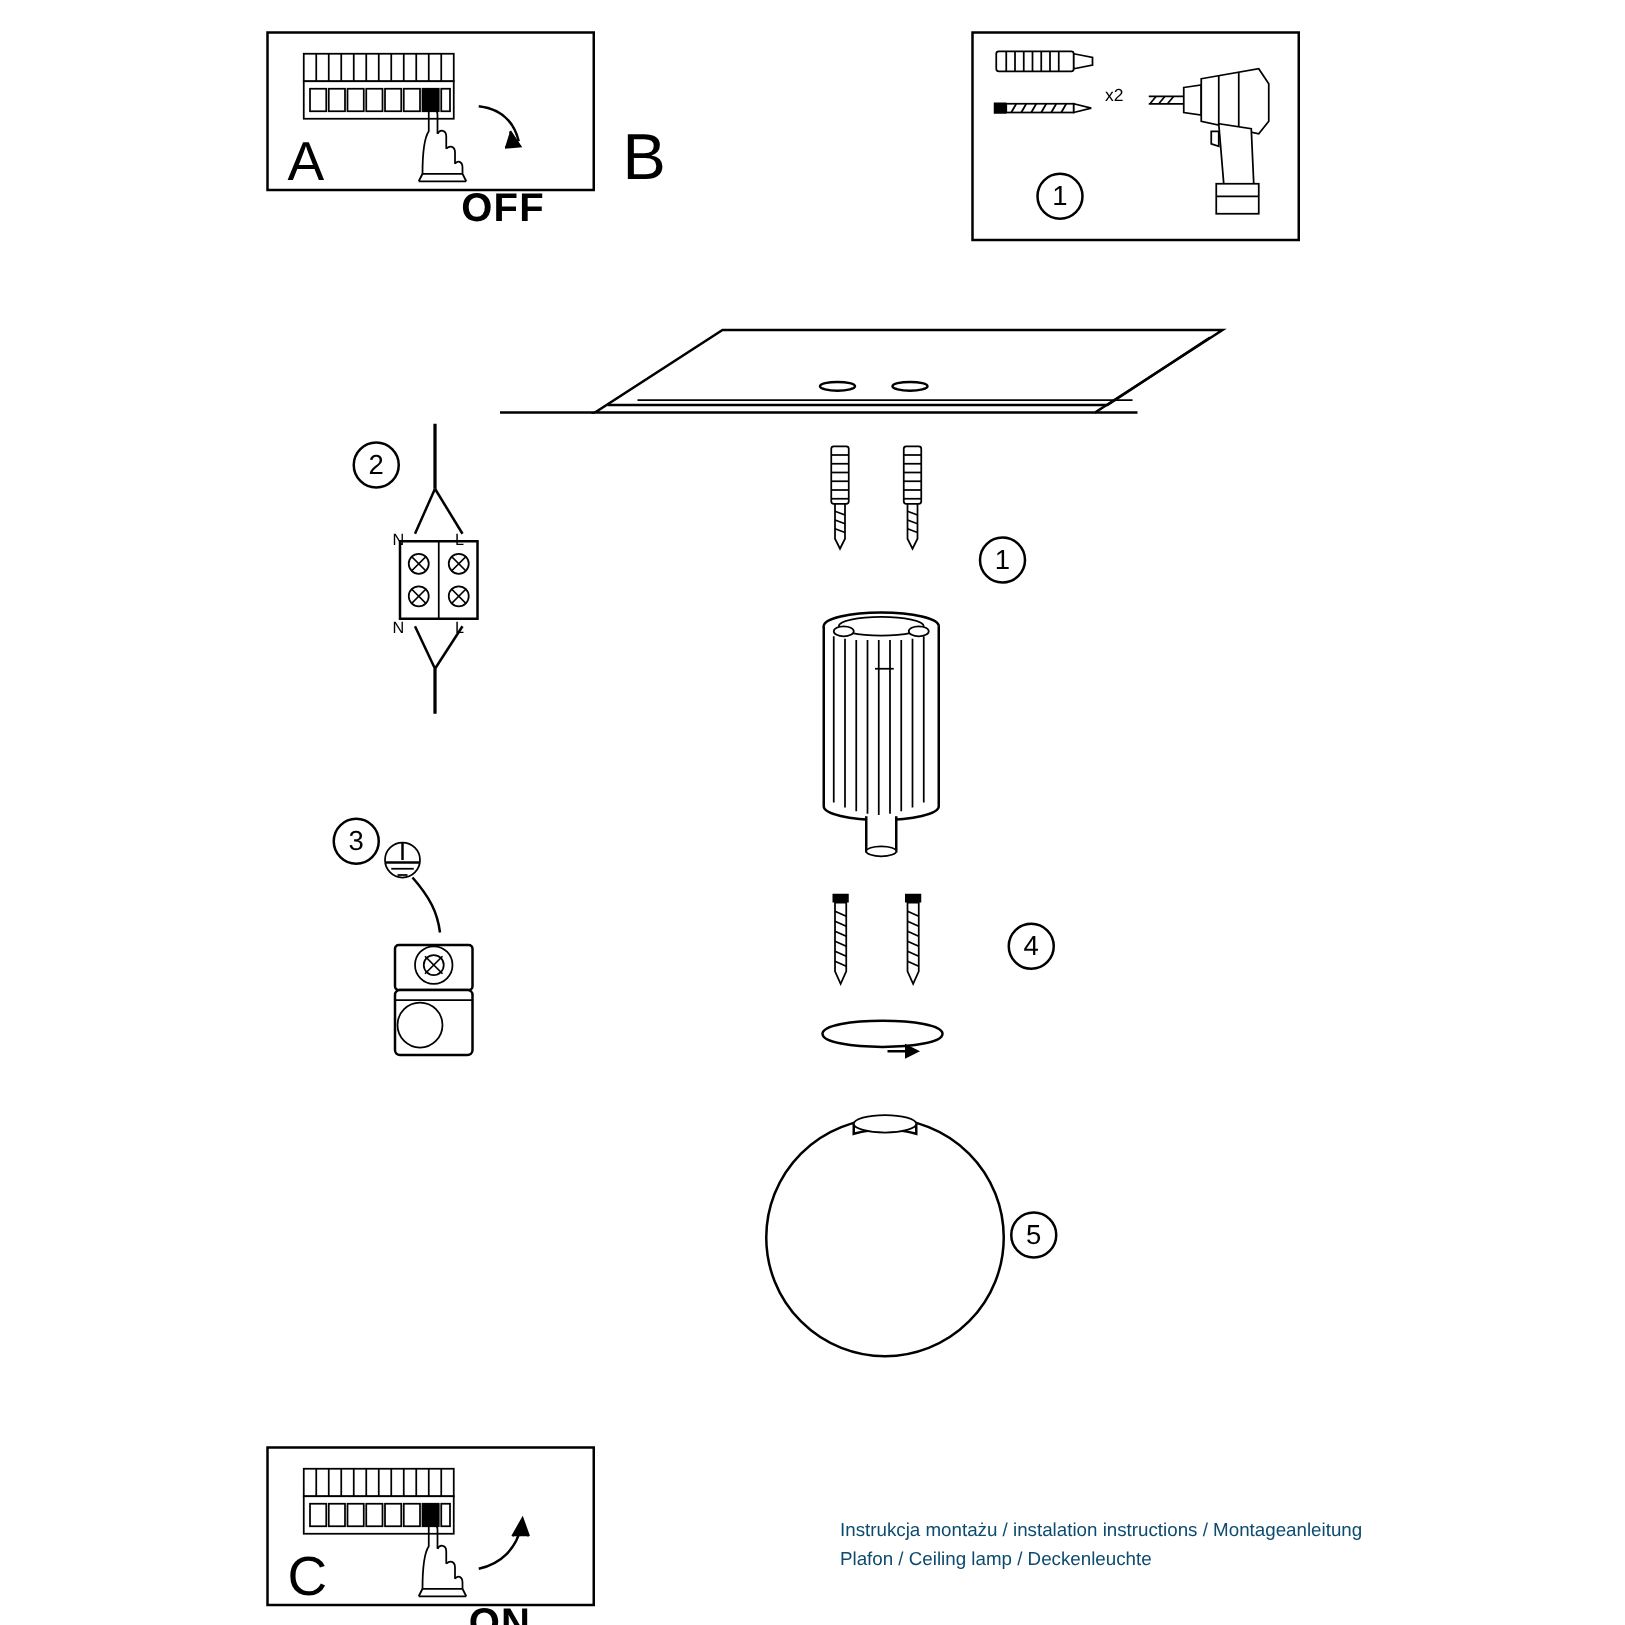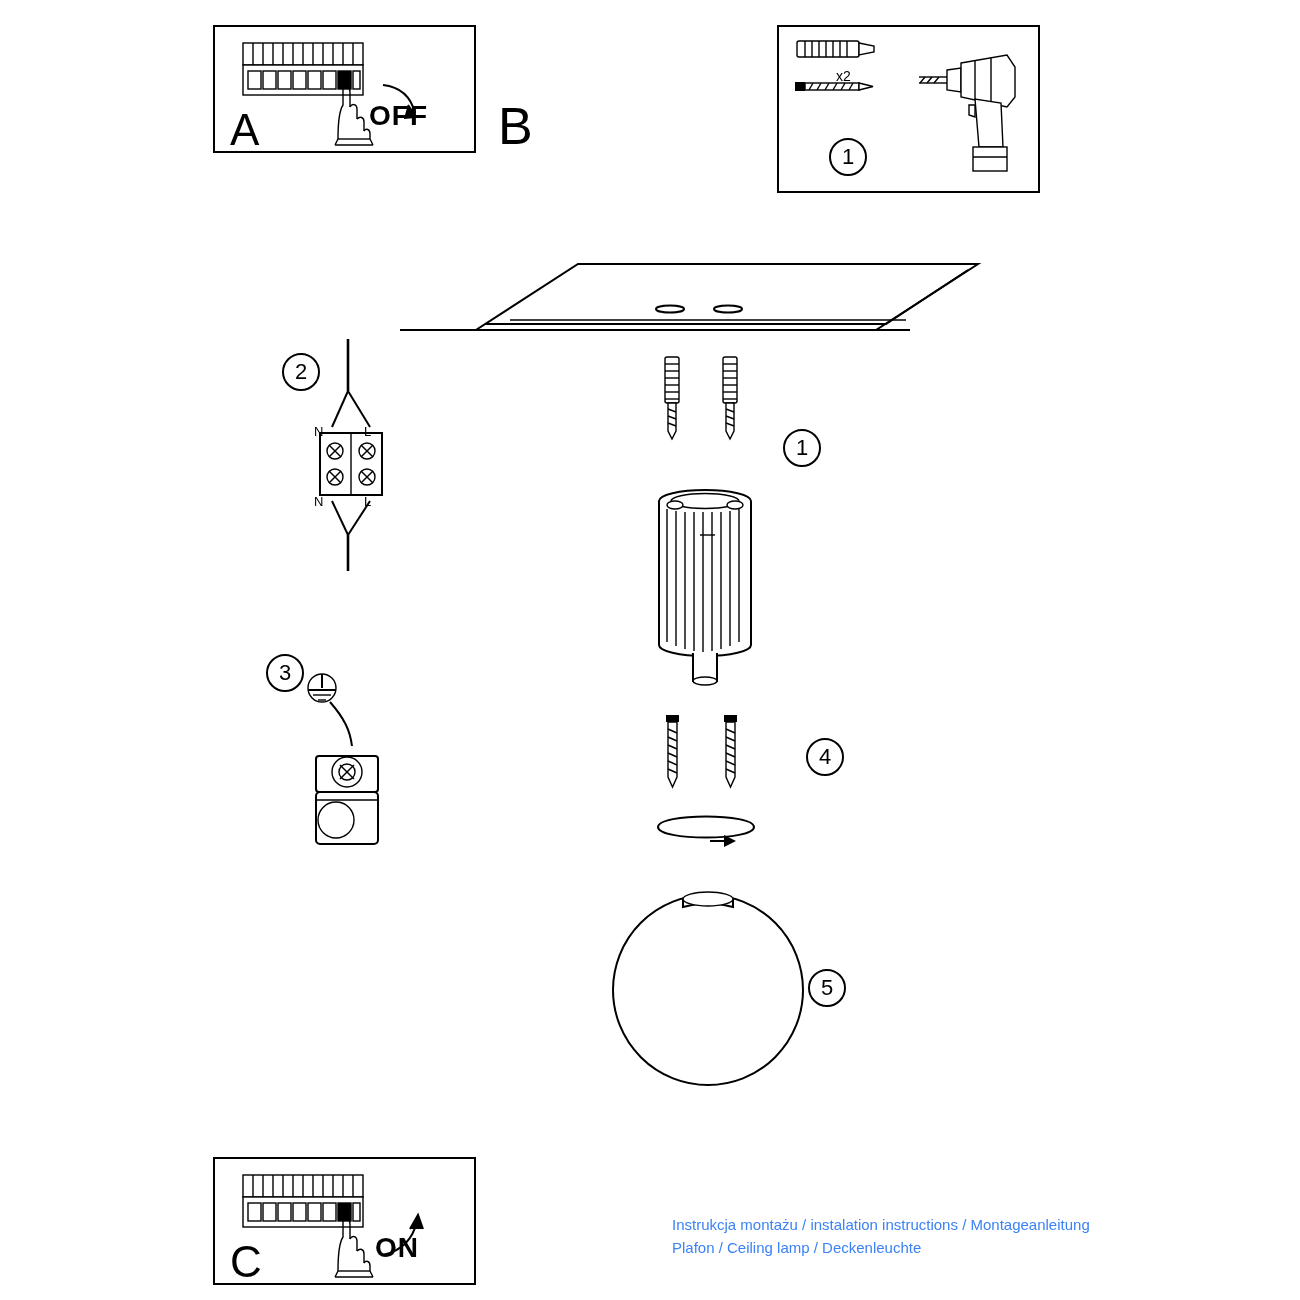--- a/index.html
+++ b/index.html
@@ -36,23 +36,24 @@
     font-family: "Liberation Sans", sans-serif;
     line-height: 1;
     color: #000;
   }
   #letter-a { left: 230px; top: 108px; }
   #letter-b { left: 498px; top: 100px; font-size: 52px; }
   #letter-c { left: 230px; top: 1240px; }
 
   
   .switch-label {
-    font-size: 28px;
+    font-size: 32px;
     font-weight: bold;
     letter-spacing: 1px;
+    margin-top: 48px;
   }
   #label-off { left: 369px; top: 100px; }
   #label-on  { left: 375px; top: 1232px; }
 
   
   .callout {
     width: 38px; height: 38px;
     border: 2px solid #000;
     border-radius: 50%;
     display: flex;
@@ -64,30 +65,30 @@
   }
   #callout-tool1 { left: 829px; top: 138px; }
   #callout-1 { left: 783px; top: 429px; }
   #callout-2 { left: 282px; top: 353px; }
   #callout-3 { left: 266px; top: 654px; }
   #callout-4 { left: 806px; top: 738px; }
   #callout-5 { left: 808px; top: 969px; }
 
   
   #label-x2 {
-    left: 836px; top: 68px;
+    left: 884px; top: 68px;
     font-size: 14px;
   }
 
   
   #footer {
     left: 672px; top: 1213px;
     font-size: 15px;
     line-height: 1.55;
-    color: #3b82f6;
+    color: #0c4a6e;
     width: 520px;
   }
   #footer div { white-space: nowrap; }
 
   
   svg { display: block; overflow: visible; }
   .ln { fill: none; stroke: #000; stroke-width: 2; }
   .ln-thin { fill: none; stroke: #000; stroke-width: 1.4; }
   .ln-thick { fill: none; stroke: #000; stroke-width: 2.6; }
   .fillw { fill: #fff; stroke: #000; stroke-width: 2; }

